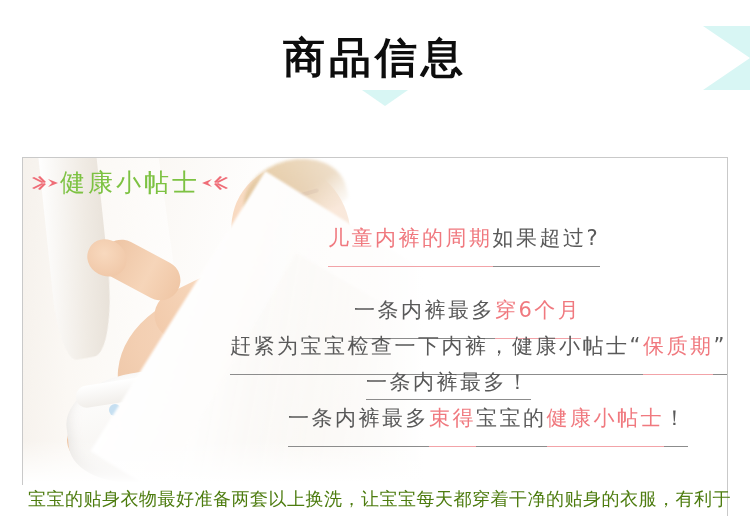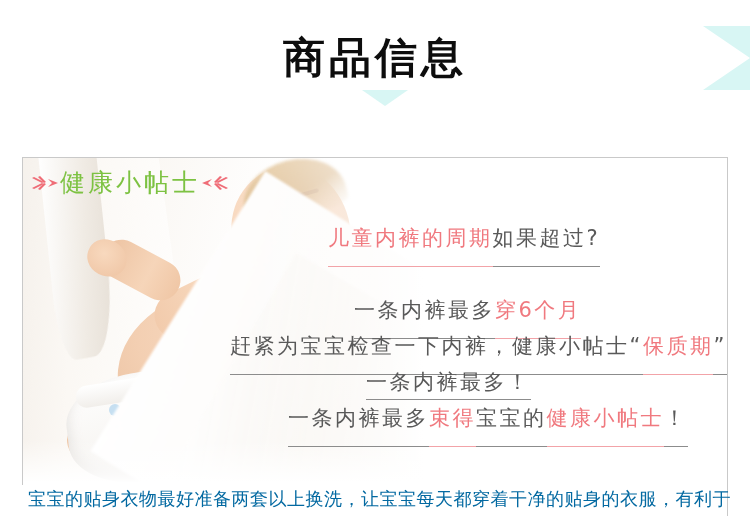--- a/index.html
+++ b/index.html
@@ -442,21 +442,21 @@
     top: 440px;
     width: 1px;
     height: 76px;
     background: #c9c9c9;
   }
   .bottom-green {
     position: absolute;
     left: 28px;
     top: 487px;
     font-size: 18px;
-    color: #0369a1;
+    color: #4d7c0f;
     letter-spacing: 0.5px;
     font-family: "DejaVu Sans", "Liberation Sans", sans-serif;
     white-space: nowrap;
   }
 </style>
 </head>
 <body>
 
 <div id="page">
 

